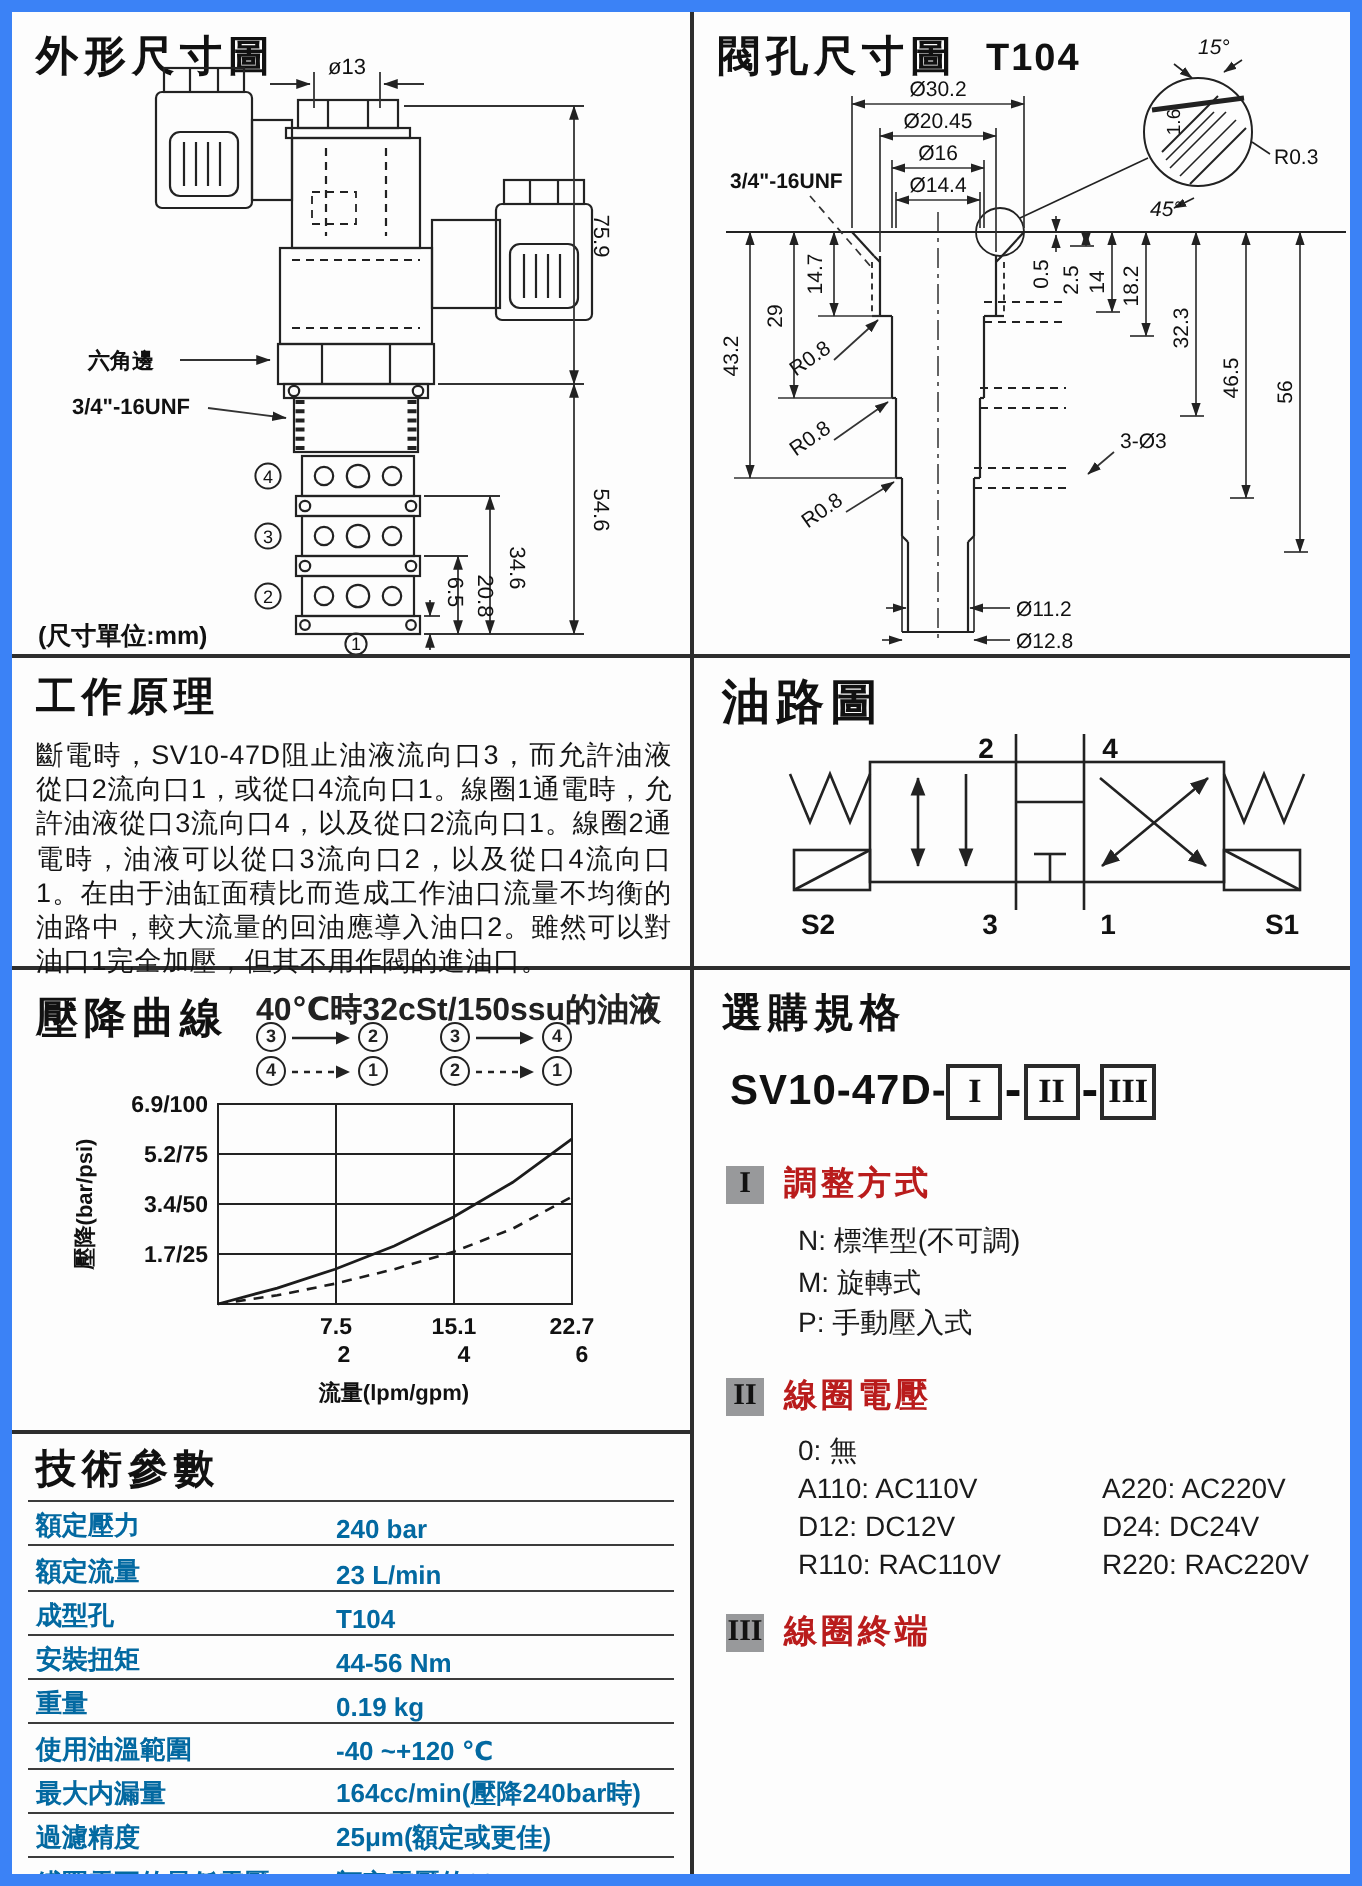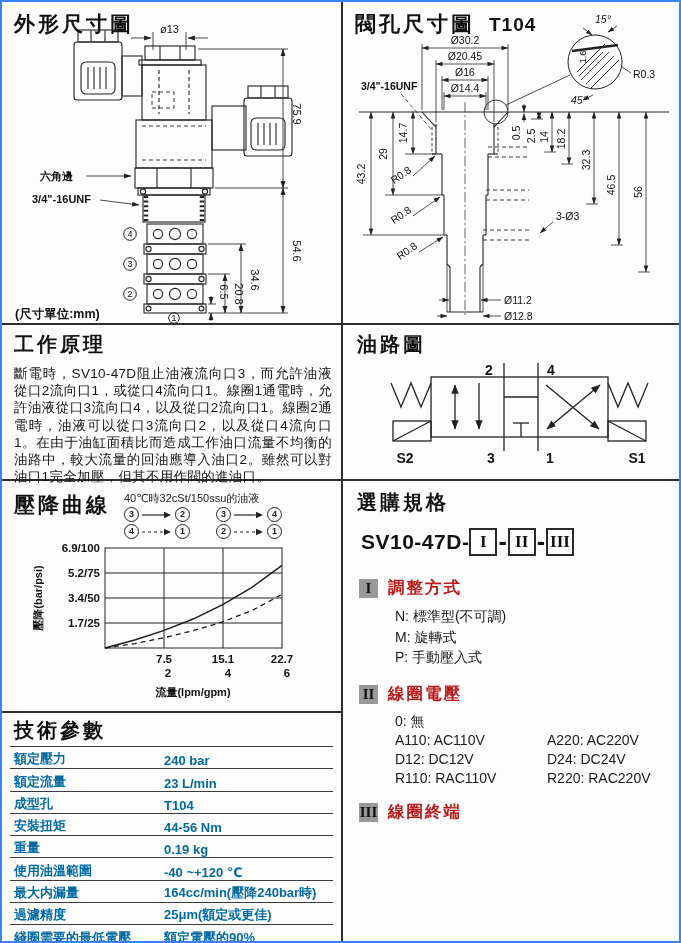--- a/index.html
+++ b/index.html
@@ -1,28 +1,28 @@
 <!DOCTYPE html>
 <html><head>
 <meta charset="utf-8">
 <style>
   html,body{margin:0;padding:0;background:#e8e8e8;}
   .page{position:relative;width:681px;height:943px;background:#fdfdfd;margin:0 auto;
         font-family:"Liberation Sans","DejaVu Sans",sans-serif;color:#1a1a1a;
-        border:2px solid #3b82f6;box-sizing:border-box;overflow:hidden;}
+        border:6px solid #3b82f6;box-sizing:border-box;overflow:hidden;}
   .divline{position:absolute;background:#2e2e2e;}
   .panel{position:absolute;box-sizing:border-box;}
   .ptitle{position:absolute;font-size:21px;font-weight:bold;letter-spacing:3px;color:#111;white-space:nowrap;}
   .psub{font-size:19px;font-weight:bold;letter-spacing:1px;margin-left:14px;}
   svg{position:absolute;left:0;top:0;}
   svg text{font-family:"Liberation Sans","DejaVu Sans",sans-serif;}
   .para{position:absolute;left:12px;right:9px;font-size:13.5px;line-height:17.2px;
         text-align:justify;color:#151515;letter-spacing:0.3px;}
   
-  .note{position:absolute;font-size:11px;font-weight:normal;color:#222;white-space:nowrap;}
+  .note{position:absolute;font-size:16px;font-weight:bold;color:#222;white-space:nowrap;}
   .legendrow{position:absolute;display:flex;gap:26px;align-items:center;}
   .lpair{display:flex;align-items:center;gap:3px;}
   .chip{width:13px;height:13px;border:1.2px solid #222;border-radius:50%;font-size:9px;
         line-height:13px;text-align:center;font-weight:bold;color:#222;flex:0 0 auto;}
   
   .model{position:absolute;display:flex;align-items:center;}
   .mprefix{font-size:21px;font-weight:bold;letter-spacing:0.5px;color:#111;}
   .msep{font-size:25px;font-weight:bold;margin:0 1px;color:#111;}
   .mbox{width:24px;height:24px;border:2.5px solid #2a2a2a;display:flex;align-items:center;justify-content:center;
         font-family:"Liberation Serif","DejaVu Serif",serif;font-size:17px;font-weight:bold;color:#111;}
@@ -305,21 +305,21 @@
       </g>
     </svg>
   </div>
 
   <div class="panel" style="left:0;top:323px;width:339px;height:154px;">
     <div class="ptitle" style="left:12px;top:6px;font-size:20px;">工作原理</div>
     <div class="para" style="top:40px;">斷電時，SV10-47D阻止油液流向口3，而允許油液從口2流向口1，或從口4流向口1。線圈1通電時，允許油液從口3流向口4，以及從口2流向口1。線圈2通電時，油液可以從口3流向口2，以及從口4流向口1。在由于油缸面積比而造成工作油口流量不均衡的油路中，較大流量的回油應導入油口2。雖然可以對油口1完全加壓，但其不用作閥的進油口。</div>
   </div>
 
   <div class="panel" style="left:341px;top:323px;width:338px;height:154px;">
-    <div class="ptitle" style="left:14px;top:6px;font-size:20px;">油路圖</div>
+    <div class="ptitle" style="left:14px;top:6px;font-size:24px;">油路圖</div>
     <svg width="338" height="154" viewBox="0 0 338 154" preserveAspectRatio="none">
       <defs>
         <marker id="arD" viewBox="0 0 10 10" refX="9" refY="5" markerWidth="7.5" markerHeight="7.5" orient="auto-start-reverse">
           <path d="M0,1.2 L9.5,5 L0,8.8 z" fill="#222"></path>
         </marker>
       </defs>
       <g stroke="#222" stroke-width="1.3" fill="none">
         <rect x="88" y="52" width="177" height="60"></rect>
         <line x1="161" y1="38" x2="161" y2="126"></line>
         <line x1="195" y1="38" x2="195" y2="126"></line>

